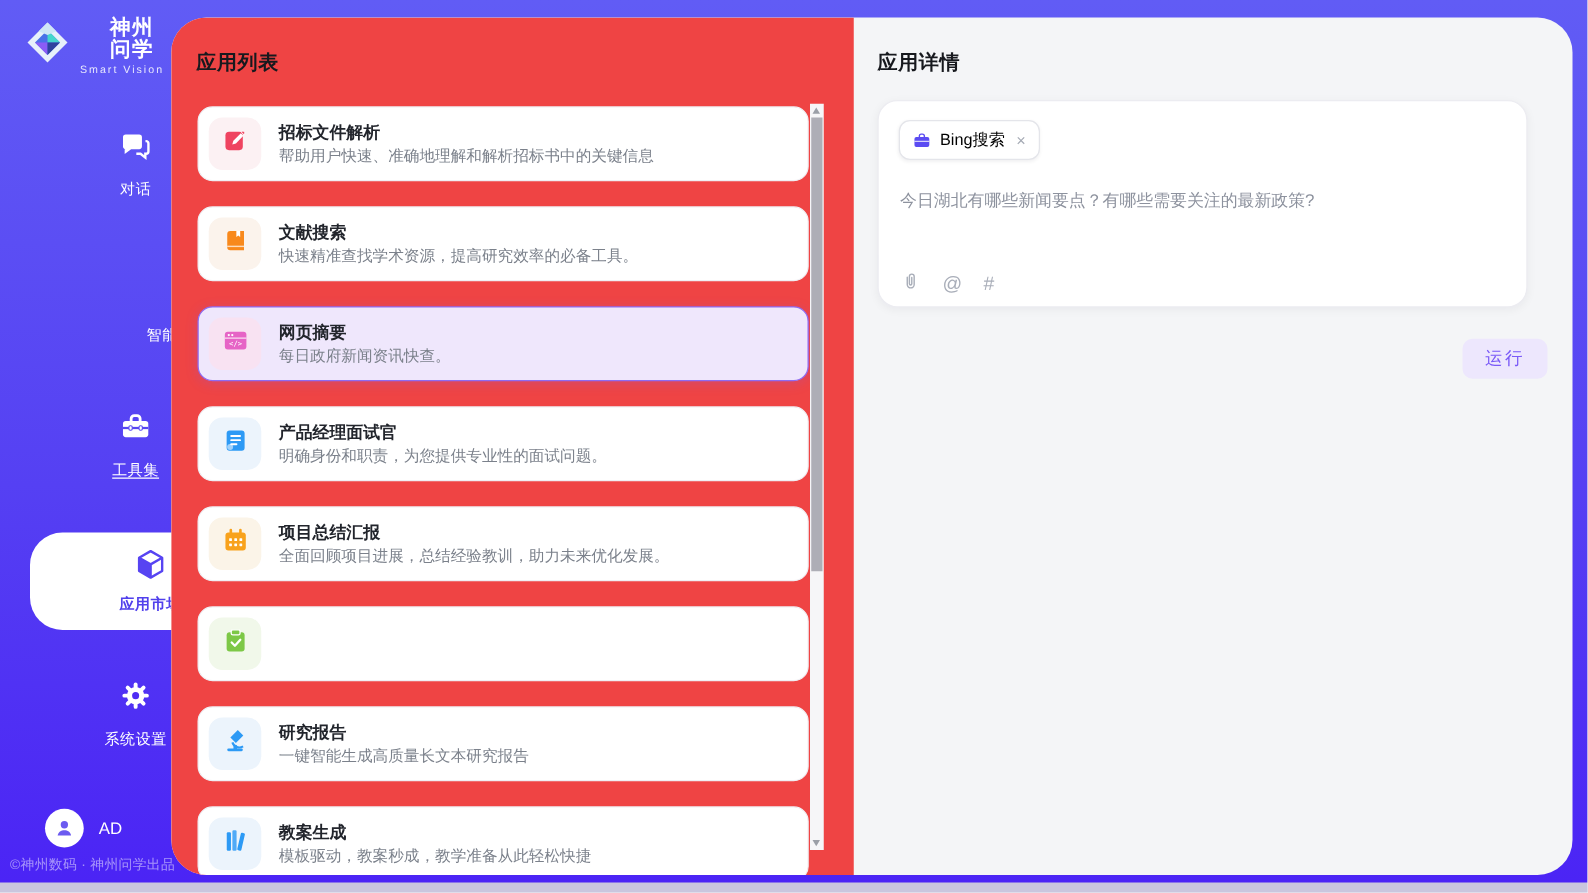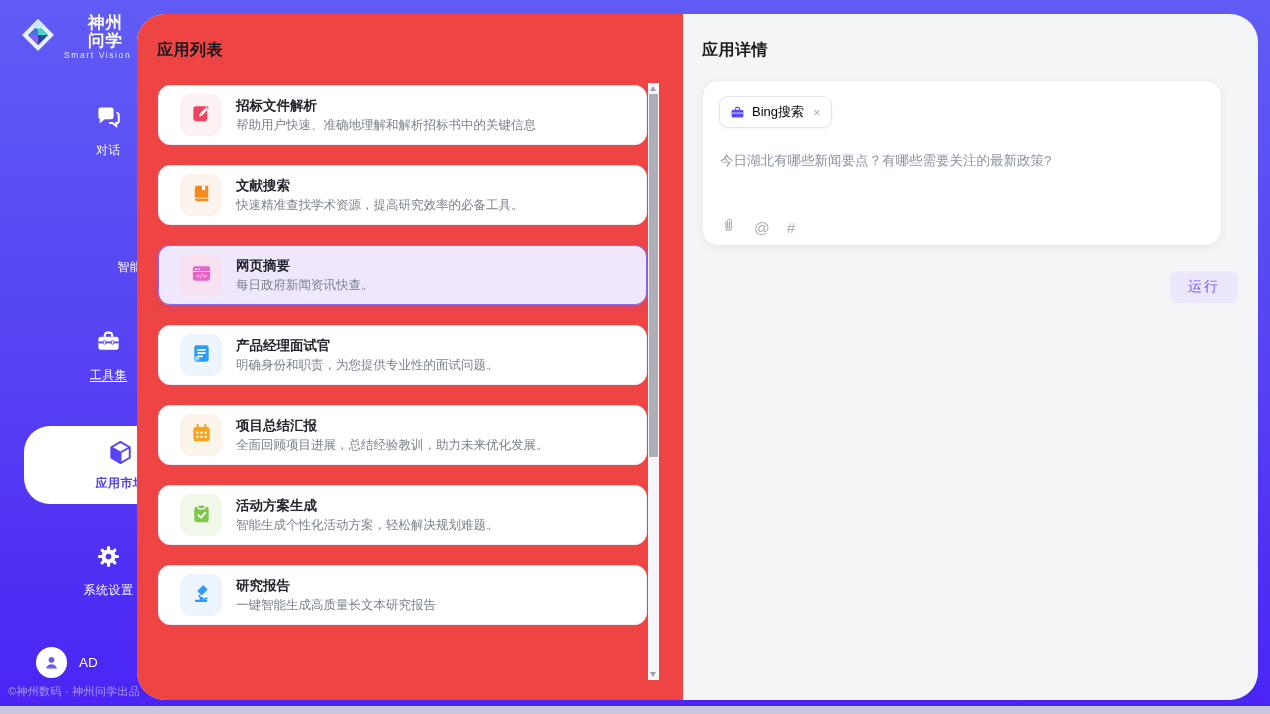--- a/index.html
+++ b/index.html
@@ -42,21 +42,21 @@
     white-space:nowrap;letter-spacing:.3px;}
   
   .content{position:absolute;left:137px;top:14px;right:12px;bottom:6px;border-radius:28px;
     background:#F4F5F7;overflow:hidden;display:flex;}
   .panel-title{position:absolute;left:20px;top:26px;font-size:16px;font-weight:bold;
     color:#17191E;letter-spacing:.5px;}
   
   .list-panel{width:546px;background:#ef4444;position:relative;flex:0 0 auto;}
   .cards{position:absolute;left:21px;top:71px;width:489px;display:flex;flex-direction:column;gap:20px;}
   .card{height:60px;flex:0 0 auto;border:1px solid #EFEFF3;border-radius:12px;background:#fff;
-    display:flex;align-items:center;padding:0 21px;box-sizing:border-box;cursor:pointer;}
+    display:flex;align-items:center;padding:0 8px;box-sizing:border-box;cursor:pointer;}
   .card.selected{background:#EFE7FC;border-color:#8F6BF2;box-shadow:0 2px 9px rgba(124,92,242,.22);}
   .tile{width:42px;height:42px;border-radius:11px;display:flex;align-items:center;
     justify-content:center;margin-right:14px;flex:0 0 auto;}
   .tile svg{width:23px;height:23px;}
   .card-title{font-size:13.5px;font-weight:bold;color:#22252C;line-height:1;}
   .card-desc{font-size:12.5px;color:#7B818B;margin-top:6px;line-height:1;}
   .scrollbar{position:absolute;left:511px;top:69px;width:11px;height:597px;background:#F6F6F8;}
   .sb-arrow{position:absolute;left:2px;width:0;height:0;border-left:3.5px solid transparent;
     border-right:3.5px solid transparent;cursor:pointer;}
   .sb-arrow.up{top:3px;border-bottom:5px solid #9B9FA7;}
@@ -242,37 +242,46 @@
             </span>
           </div>
           <div class="card">
             <span class="tile" style="background:#F1F8EA">
               <span><svg viewBox="0 0 24 24">
     <rect x="4.5" y="5" width="15" height="16" rx="2.5" fill="#7DC847"></rect>
     <rect x="8.3" y="3" width="7.4" height="4.2" rx="1.4" fill="#7DC847" stroke="#fff" stroke-width="1.1"></rect>
     <path d="M8.7 13.6l2.7 2.7 4.5-5" fill="none" stroke="#fff" stroke-width="1.9" stroke-linecap="round" stroke-linejoin="round"></path>
   </svg></span>
             </span>
-            <span>
-              <div class="card-title">活动方案生成</div>
-              <div class="card-desc">智能生成个性化活动方案，轻松解决规划难题。</div>
-            </span>
           </div>
           <div class="card">
             <span class="tile" style="background:#ECF4FC">
               <span><svg viewBox="0 0 24 24">
     <path d="M13.8 3.2l4.6 4.6-6.2 6.2-4.6-4.6z" fill="#2D9AF5"></path>
     <path d="M9.3 13.5a6 6 0 0 0 8.9 3.3" fill="none" stroke="#2D9AF5" stroke-width="1.8"></path>
     <rect x="5" y="18.6" width="13" height="2.2" rx="1.1" fill="#2D9AF5"></rect>
     <rect x="10.2" y="15.8" width="3" height="3.4" fill="#2D9AF5"></rect>
   </svg></span>
             </span>
             <span>
               <div class="card-title">研究报告</div>
               <div class="card-desc">一键智能生成高质量长文本研究报告</div>
+            </span>
+          </div>
+          <div class="card">
+            <span class="tile" style="background:#ECF4FC">
+              <span><svg viewBox="0 0 24 24">
+    <rect x="4.6" y="5" width="3.5" height="15.5" rx="1" fill="#2D9AF5"></rect>
+    <rect x="9.3" y="3.4" width="3.5" height="17.1" rx="1" fill="#2D9AF5" opacity=".82"></rect>
+    <rect x="14.8" y="5.4" width="3.5" height="15" rx="1" fill="#2D9AF5" transform="rotate(13 16.5 13)"></rect>
+  </svg></span>
+            </span>
+            <span>
+              <div class="card-title">教案生成</div>
+              <div class="card-desc">模板驱动，教案秒成，教学准备从此轻松快捷</div>
             </span>
           </div>
         </div>
       <div class="scrollbar">
         <span class="sb-arrow up"></span>
         <span class="sb-thumb"></span>
         <span class="sb-arrow down"></span>
       </div>
     </section>
 

